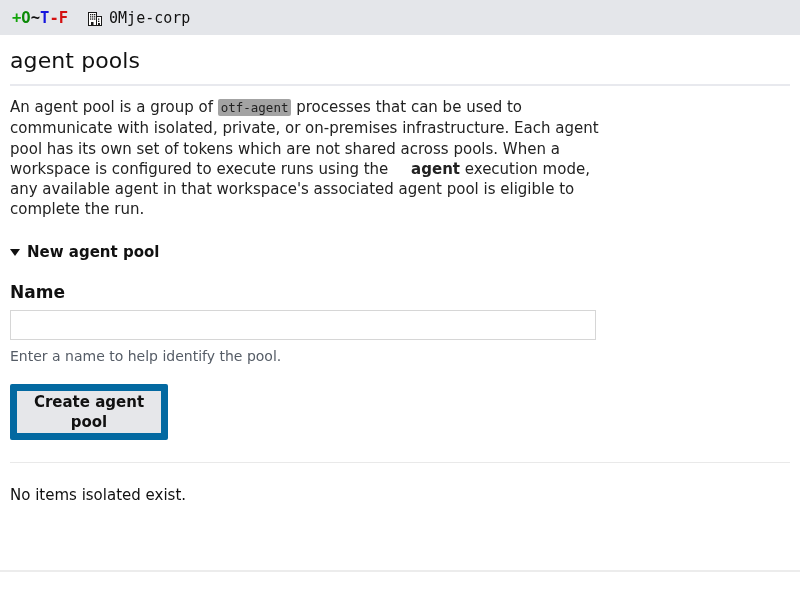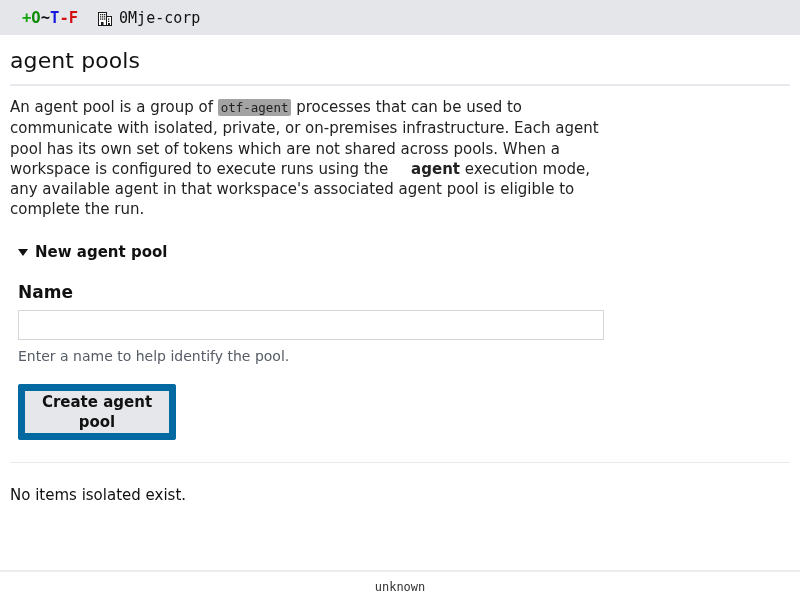--- a/index.html
+++ b/index.html
@@ -17,21 +17,21 @@
     overflow: hidden;
     position: relative;
   }
 
   
   .topbar {
     height: 35px;
     background: #e4e6ea;
     display: flex;
     align-items: center;
-    padding: 0 8px 0 22px;
+    padding: 0 8px 0 12px;
     box-sizing: border-box;
     font-family: "DejaVu Sans Mono", "Liberation Mono", monospace;
     font-size: 15px;
   }
   .brand {
     font-family: "DejaVu Sans Mono", "Liberation Mono", monospace;
     font-weight: bold;
     font-size: 15.5px;
     letter-spacing: 0px;
     white-space: nowrap;
@@ -111,21 +111,20 @@
     background: #a3a3a3;
     padding: 1px 3px;
     border-radius: 2px;
     color: #222;
   }
   p.intro b { font-weight: bold; margin-left: 18px; }
 
   
   .disclosure {
     margin-top: 23px;
-    margin-left: 8px;
   }
   .disclosure-summary {
     display: flex;
     align-items: center;
     gap: 7px;
     font-weight: bold;
     font-size: 15px;
     color: #111;
     cursor: pointer;
     user-select: none;
@@ -273,14 +272,13 @@
 
   <div class="divider-wrap">
     <hr class="rule-light">
   </div>
 
   <div class="empty-msg">No items isolated exist.</div>
 </div>
 
 <div class="footer">
   <hr>
-  <div class="footer-text">unknown</div>
 </div>
 
 </body></html>

